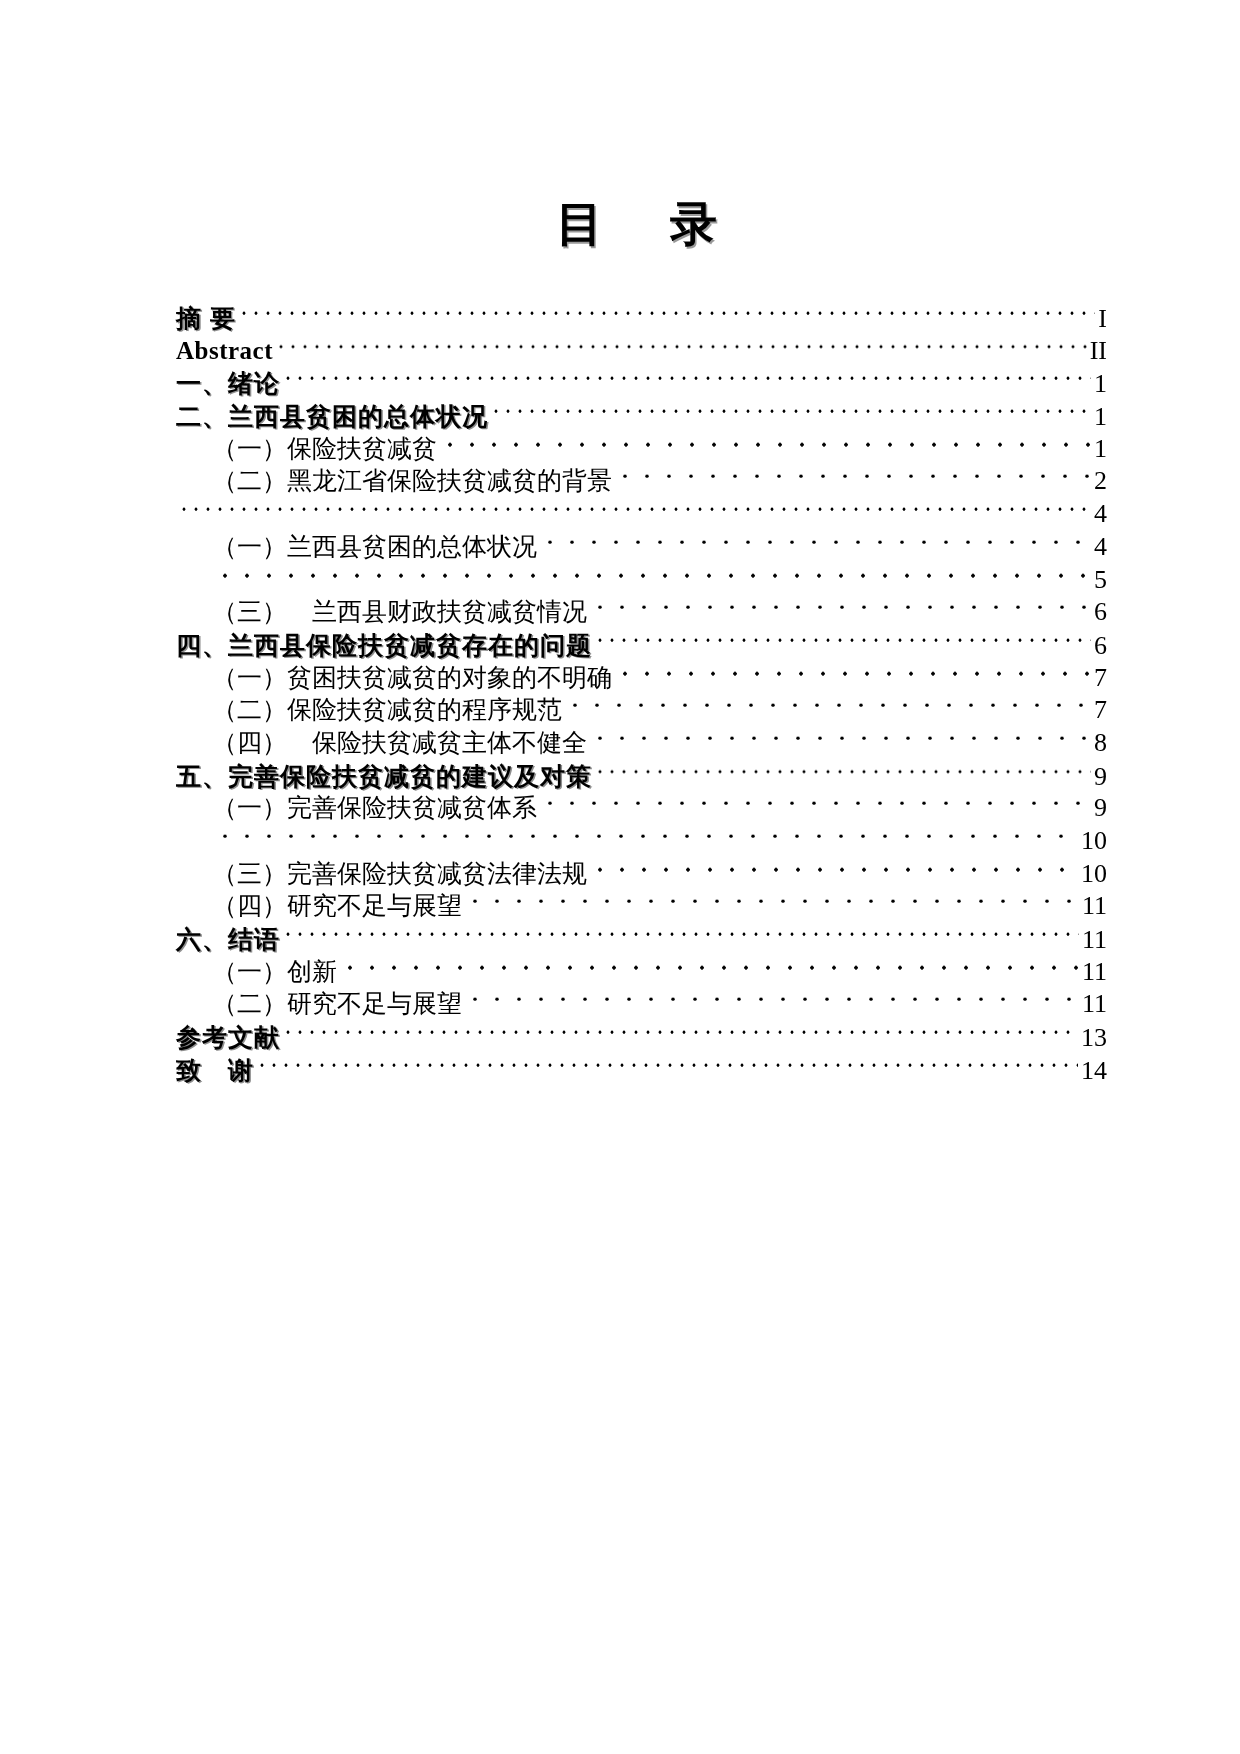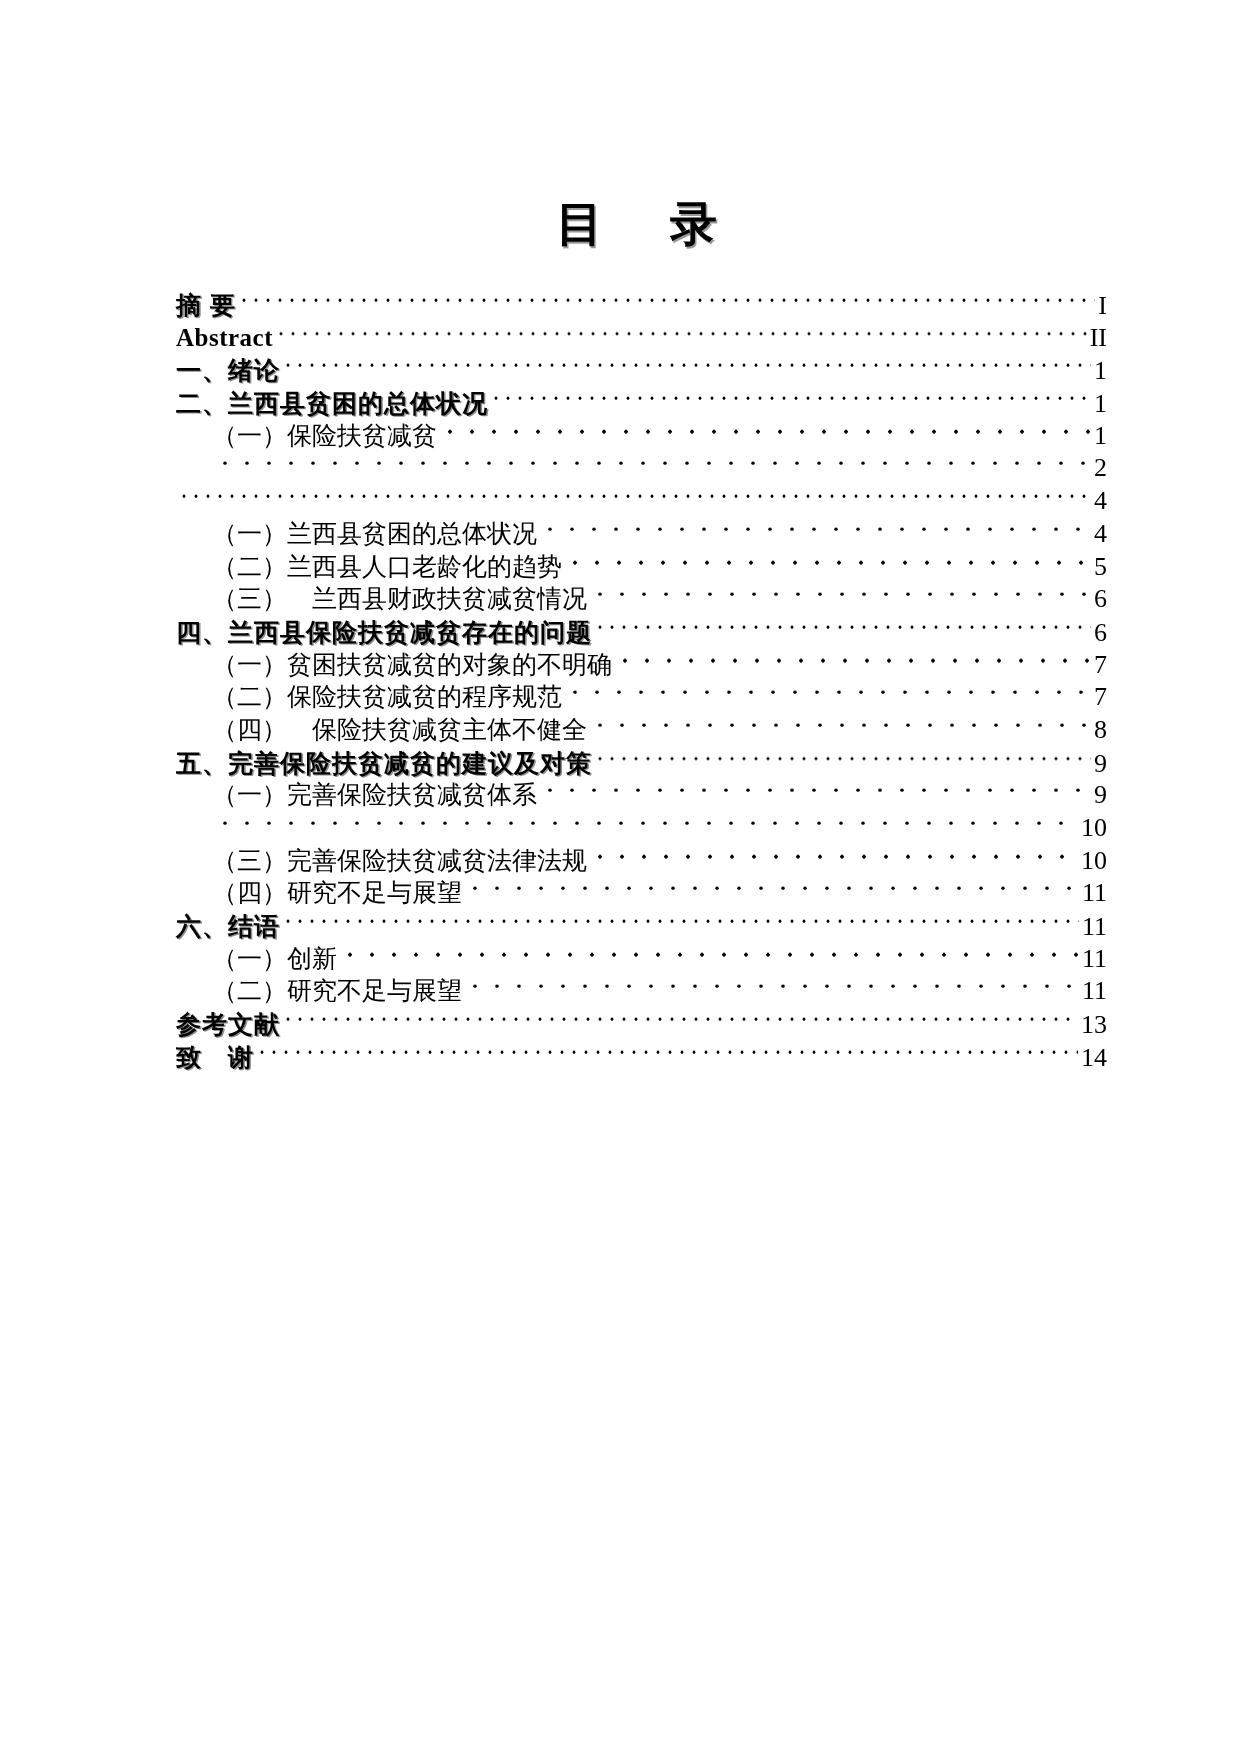--- a/index.html
+++ b/index.html
@@ -26,21 +26,21 @@
     font-family: "Liberation Sans", "DejaVu Sans", sans-serif;
     font-weight: 900;
     font-size: 47px;
     line-height: 56px;
     letter-spacing: 10px;
     color: #000;
     text-shadow: 1.5px 1.5px 0 #9a9a9a;
   }
   .toc {
     position: absolute;
-    top: 289px;
+    top: 302px;
     left: 176px;
     width: 931px;
   }
   .row {
     display: flex;
     align-items: baseline;
     height: 32.7px;
     line-height: 32.7px;
     font-size: 25px;
     white-space: nowrap;
@@ -124,34 +124,34 @@
     <span class="label">二、兰西县贫困的总体状况</span>
     <span class="leader"></span>
     <span class="page-num">1</span>
   </div>
       <div class="row l2">
     <span class="label">（一）保险扶贫减贫</span>
     <span class="leader"></span>
     <span class="page-num">1</span>
   </div>
       <div class="row l2">
+    <span class="label">（二）黑龙江省保险扶贫减贫的背景</span>
     <span class="leader"></span>
     <span class="page-num">2</span>
   </div>
       <div class="row l1">
     <span class="leader"></span>
     <span class="page-num">4</span>
   </div>
       <div class="row l2">
     <span class="label">（一）兰西县贫困的总体状况</span>
     <span class="leader"></span>
     <span class="page-num">4</span>
   </div>
       <div class="row l2">
-    <span class="label">（二）兰西县人口老龄化的趋势</span>
     <span class="leader"></span>
     <span class="page-num">5</span>
   </div>
       <div class="row l2">
     <span class="label">（三）　兰西县财政扶贫减贫情况</span>
     <span class="leader"></span>
     <span class="page-num">6</span>
   </div>
       <div class="row l1">
     <span class="label">四、兰西县保险扶贫减贫存在的问题</span>

